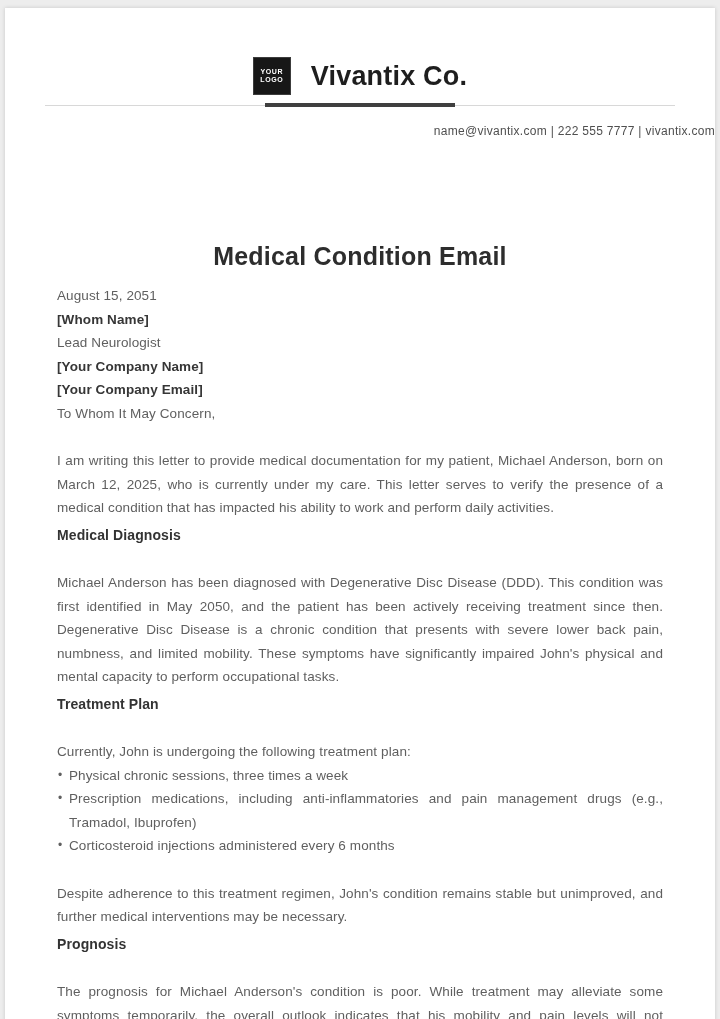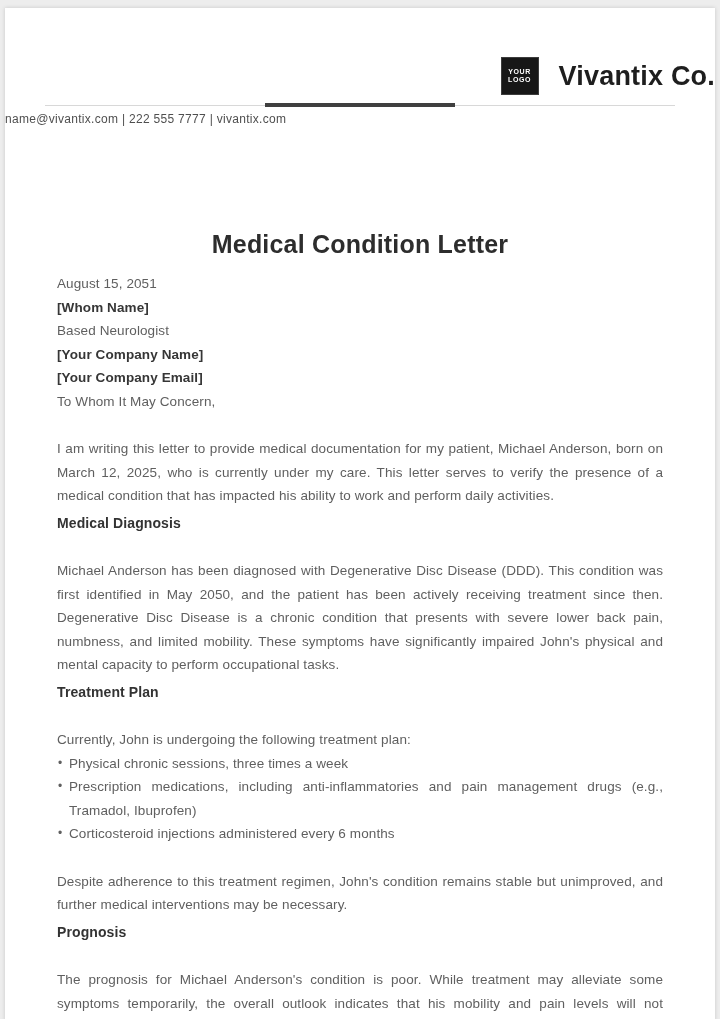--- a/index.html
+++ b/index.html
@@ -14,21 +14,21 @@
     position: absolute;
     left: 5px; right: 5px; top: 8px; bottom: -2px;
     background: #ffffff;
     box-shadow: 0 0 4px rgba(0,0,0,0.16);
     overflow: hidden;
   }
 
   
   .letterhead { padding-top: 49px; }
   .brand-row {
-    display: flex; align-items: center; justify-content: flex-end;
+    display: flex; align-items: center; justify-content: center;
     gap: 20px;
   }
   .logo {
     width: 38px; height: 38px;
     background: #171717;
     color: #ffffff;
     display: flex; flex-direction: column;
     align-items: center; justify-content: center;
     font-size: 7px; font-weight: 700; letter-spacing: 0.6px;
     line-height: 8px;
@@ -42,22 +42,22 @@
   .divider .thin {
     position: absolute; left: 0; right: 0; top: 2px; height: 1px;
     background: #d8d8d8;
   }
   .divider .thick {
     position: absolute; left: 50%; transform: translateX(-50%);
     top: 0; width: 190px; height: 4px;
     background: #3f3f3f;
   }
   .contact {
-    margin-top: 4px;
-    text-align: left;
+    margin-top: 16px;
+    text-align: right;
     font-size: 12px; color: #4f4f4f; letter-spacing: 0.3px;
   }
 
   
   .doc-title {
     margin-top: 104px;
     text-align: center;
     font-size: 25px; font-weight: 700; color: #2d2d2d;
     letter-spacing: 0.2px;
   }
@@ -104,26 +104,26 @@
         </div>
         <h1 class="company">Vivantix Co.</h1>
       </div>
       <div class="divider">
         <span class="thin"></span>
         <span class="thick"></span>
       </div>
       <div class="contact">name@vivantix.com | 222 555 7777 | vivantix.com</div>
     </header>
 
-    <h2 class="doc-title">Medical Condition Letter</h2>
+    <h2 class="doc-title">Medical Condition Email</h2>
 
     <main class="letter">
       <div class="line">August 15, 2051</div>
       <div class="line bold">[Whom Name]</div>
-      <div class="line">Based Neurologist</div>
+      <div class="line">Lead Neurologist</div>
       <div class="line bold">[Your Company Name]</div>
       <div class="line bold sp1">[Your Company Email]</div>
 
       <div class="line">To Whom It May Concern,</div>
 
       <p>I am writing this letter to provide medical documentation for my patient, Michael Anderson, born on March 12, 2025, who is currently under my care. This letter serves to verify the presence of a medical condition that has impacted his ability to work and perform daily activities.</p>
 
       <h3 class="sec">Medical Diagnosis</h3>
       <p>Michael Anderson has been diagnosed with Degenerative Disc Disease (DDD). This condition was first identified in May 2050, and the patient has been actively receiving treatment since then. Degenerative Disc Disease is a chronic condition that presents with severe lower back pain, numbness, and limited mobility. These symptoms have significantly impaired John's physical and mental capacity to perform occupational tasks.</p>
 

